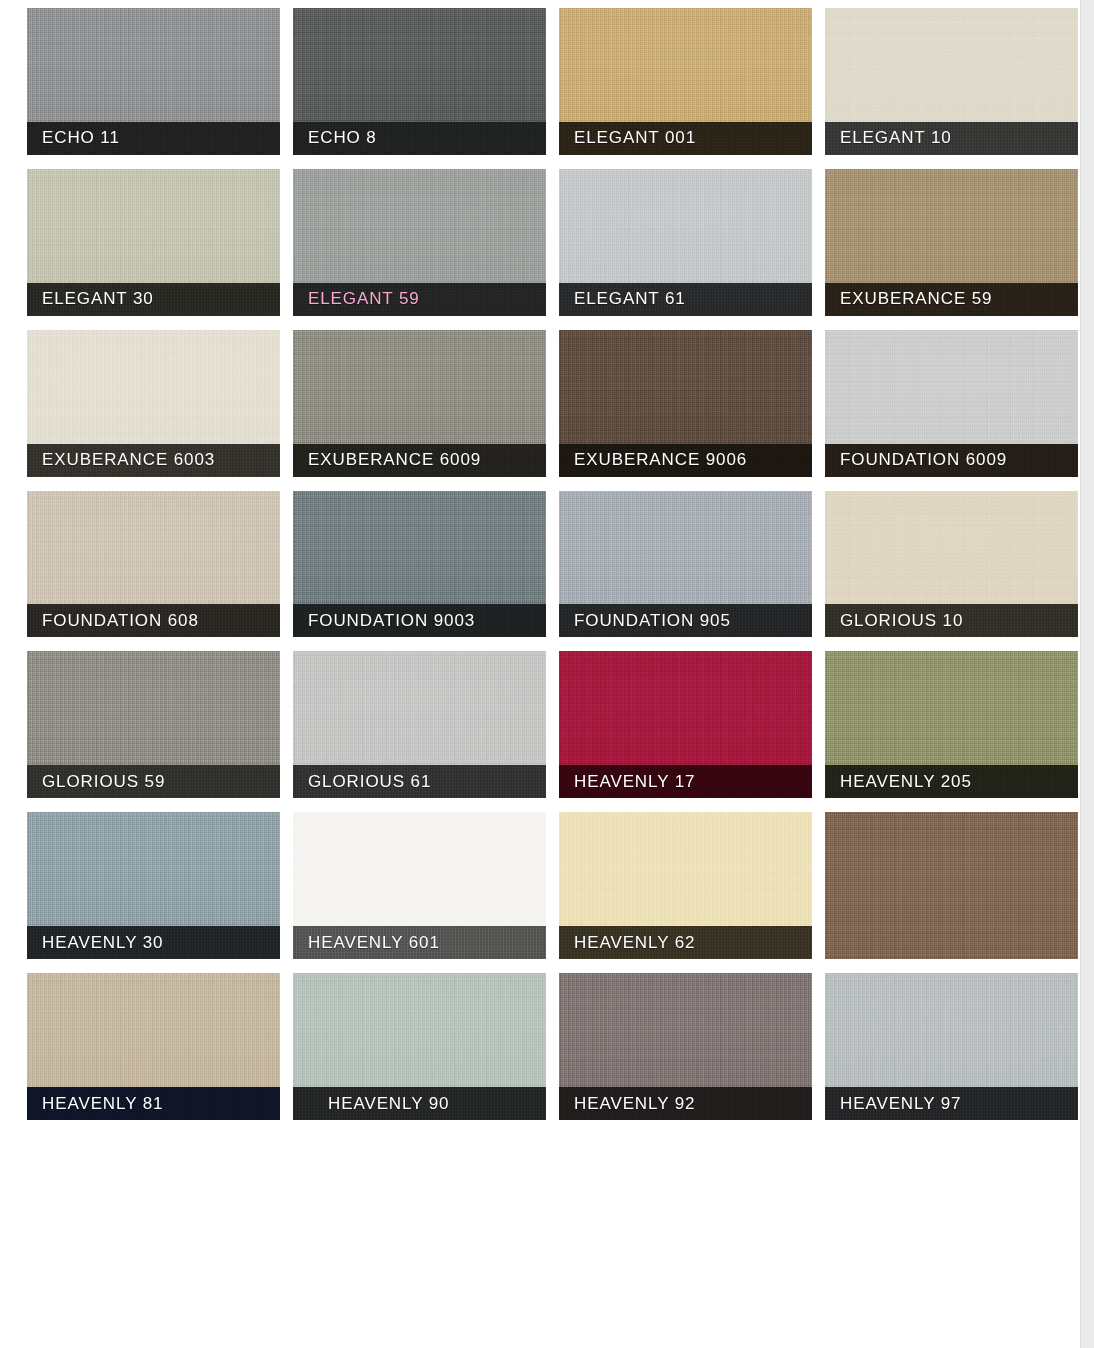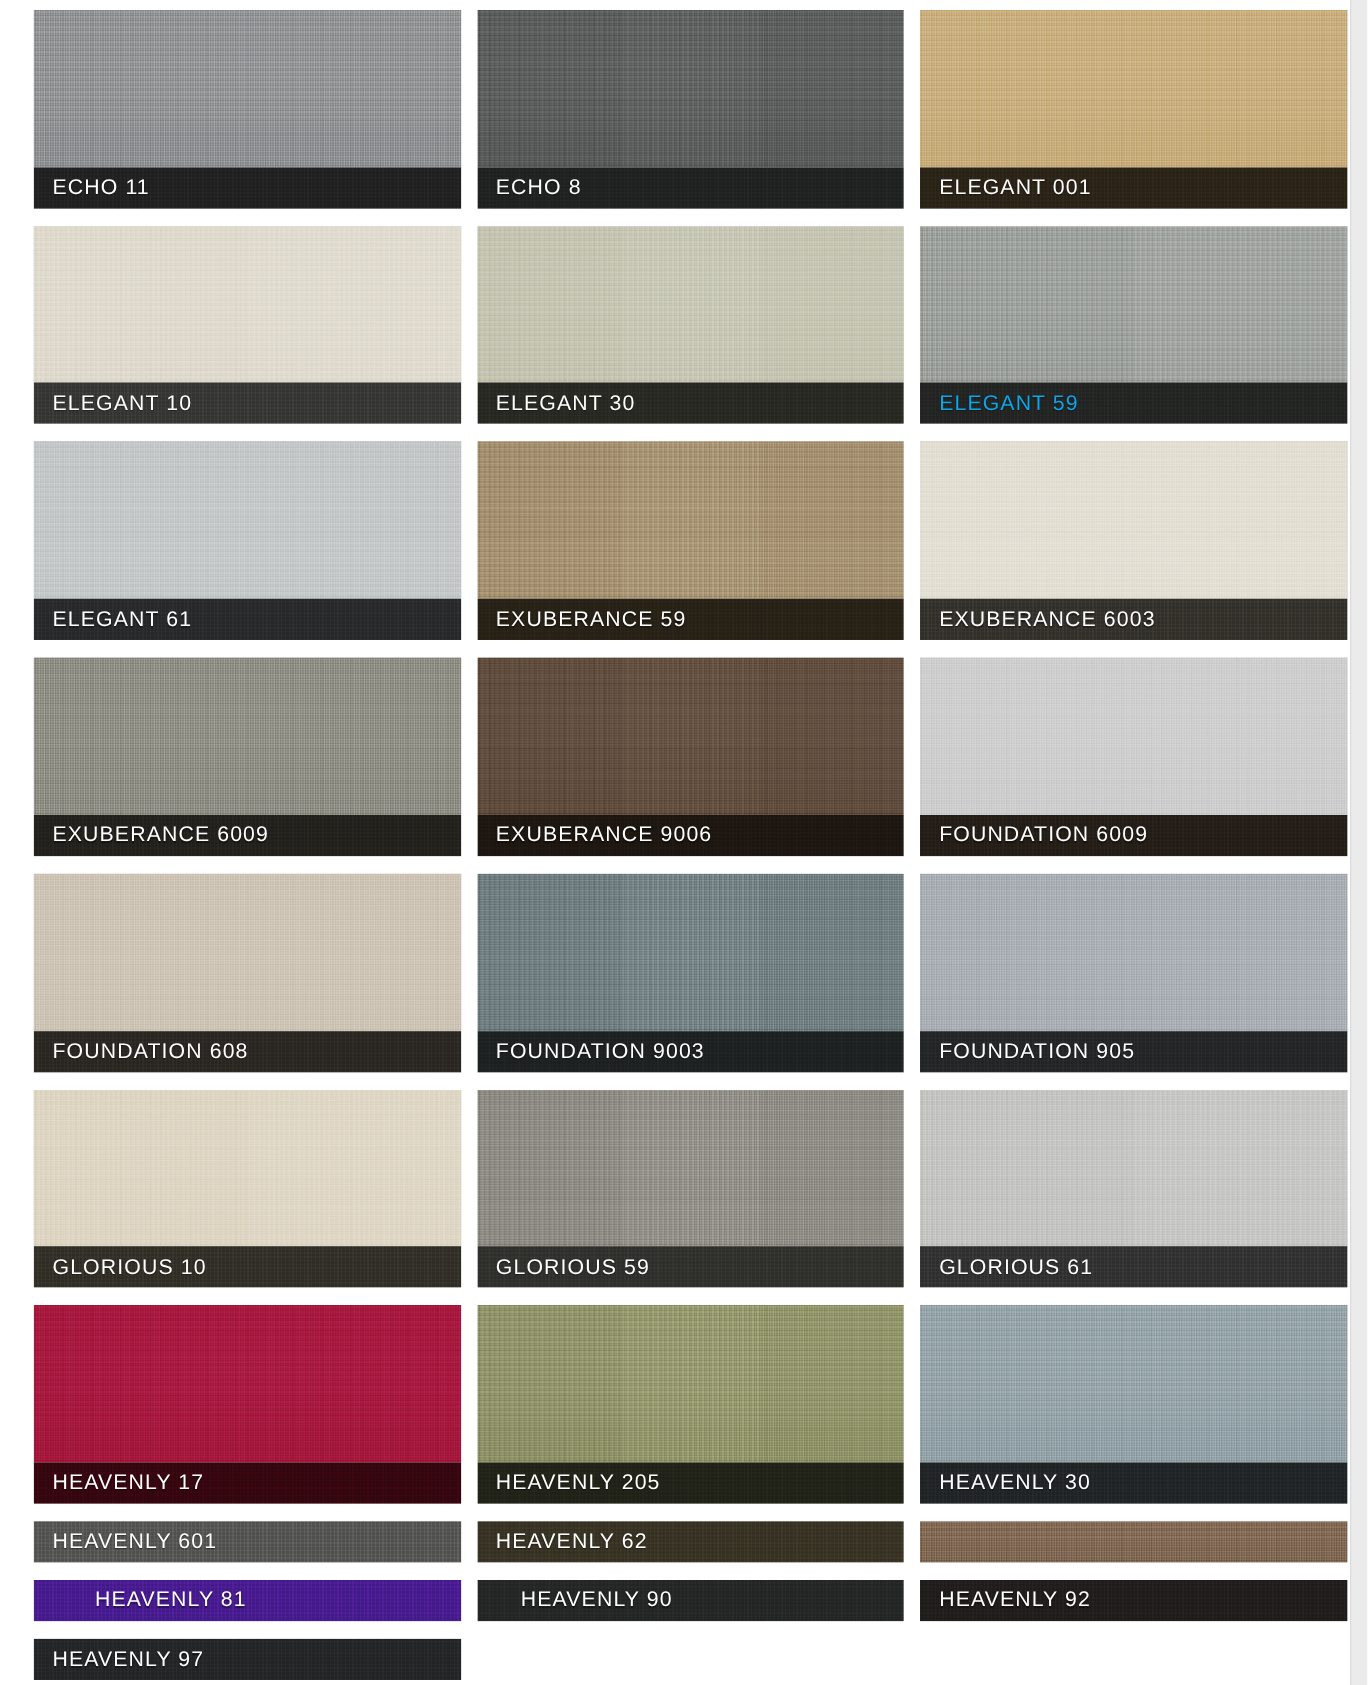--- a/index.html
+++ b/index.html
@@ -18,23 +18,23 @@
   
   #page-edge {
     position:absolute; top:0; right:0;
     width:14px; height:1348px;
     background:#ebebeb;
     border-left:1px solid #dcdcdc;
   }
   #swatch-grid {
     position:absolute;
     left:27px; top:8px;
-    width:1051px; height:1336px;
+    width:1051px; height:1112px;
     display:grid;
-    grid-template-columns:repeat(3, 1fr);
+    grid-template-columns:repeat(4, 1fr);
     grid-template-rows:repeat(7, 1fr);
     column-gap:13px;
     row-gap:14px;
   }
   .swatch-card {
     position:relative;
     display:flex;
     flex-direction:column;
     overflow:hidden;
     background:#cccccc;
@@ -149,21 +149,21 @@
       </div>
       <div class="swatch-card">
         <div class="swatch-color" style="background-color: rgb(195, 195, 176);"></div>
         <div class="swatch-label" style="background-color: rgb(43, 43, 38);">
           <span class="swatch-label-text" style="color: rgb(255, 255, 255);">ELEGANT 30</span>
         </div>
       </div>
       <div class="swatch-card">
         <div class="swatch-color" style="background-color: rgb(155, 159, 156);"></div>
         <div class="swatch-label" style="background-color: rgb(37, 39, 37);">
-          <span class="swatch-label-text" style="color: #0ea5e9;">ELEGANT 59</span>
+          <span class="swatch-label-text" style="color: #f9a8d4;">ELEGANT 59</span>
         </div>
       </div>
       <div class="swatch-card">
         <div class="swatch-color" style="background-color: rgb(195, 199, 200);"></div>
         <div class="swatch-label" style="background-color: rgb(42, 44, 45);">
           <span class="swatch-label-text" style="color: rgb(255, 255, 255);">ELEGANT 61</span>
         </div>
       </div>
       <div class="swatch-card">
         <div class="swatch-color" style="background-color: rgb(164, 144, 111);"></div>
@@ -259,21 +259,21 @@
         <div class="swatch-color" style="background-color: rgb(236, 224, 187);"></div>
         <div class="swatch-label" style="background-color: rgb(59, 54, 38);">
           <span class="swatch-label-text" style="color: rgb(255, 255, 255);">HEAVENLY 62</span>
         </div>
       </div>
       <div class="swatch-card">
         <div class="swatch-color" style="background-color: rgb(124, 100, 80);"></div>
       </div>
       <div class="swatch-card">
         <div class="swatch-color" style="background-color: rgb(196, 182, 158);"></div>
-        <div class="swatch-label" style="background-color: #4c1d95; padding-left: 34px;">
+        <div class="swatch-label" style="background-color: #0f172a;">
           <span class="swatch-label-text" style="color: rgb(255, 255, 255);">HEAVENLY 81</span>
         </div>
       </div>
       <div class="swatch-card">
         <div class="swatch-color" style="background-color: rgb(182, 193, 187);"></div>
         <div class="swatch-label" style="background-color: rgb(38, 41, 39);">
           <span class="swatch-label-text" style="color: rgb(255, 255, 255); margin-left: 20px;">HEAVENLY 90</span>
         </div>
       </div>
       <div class="swatch-card">

